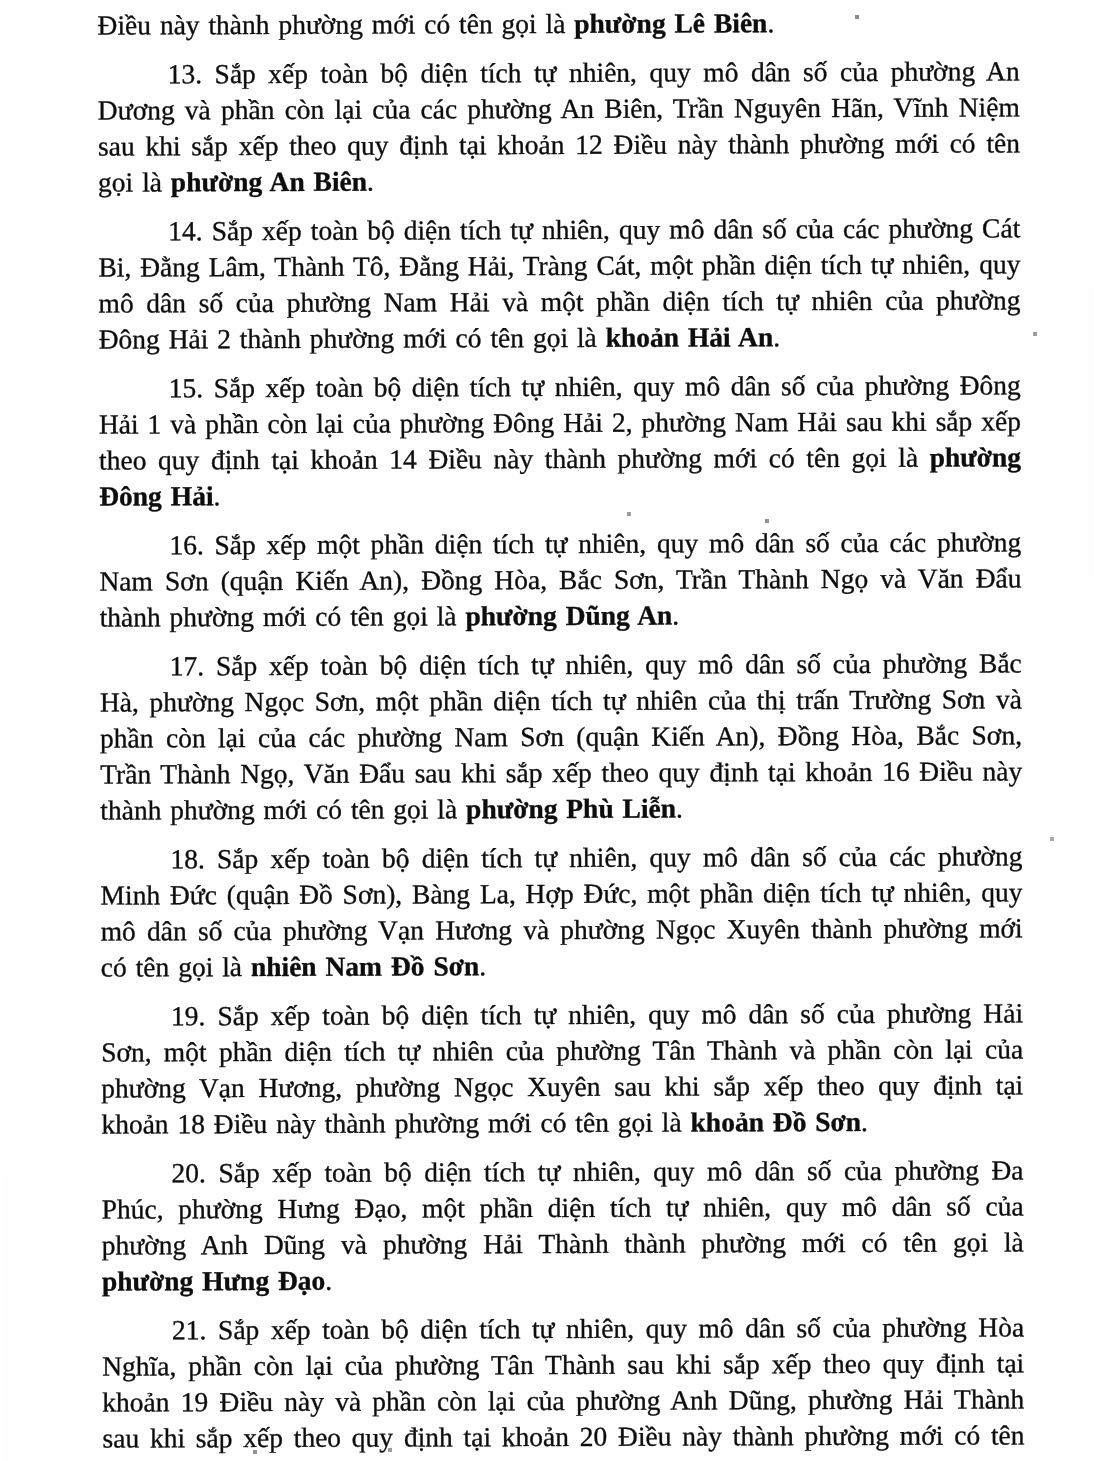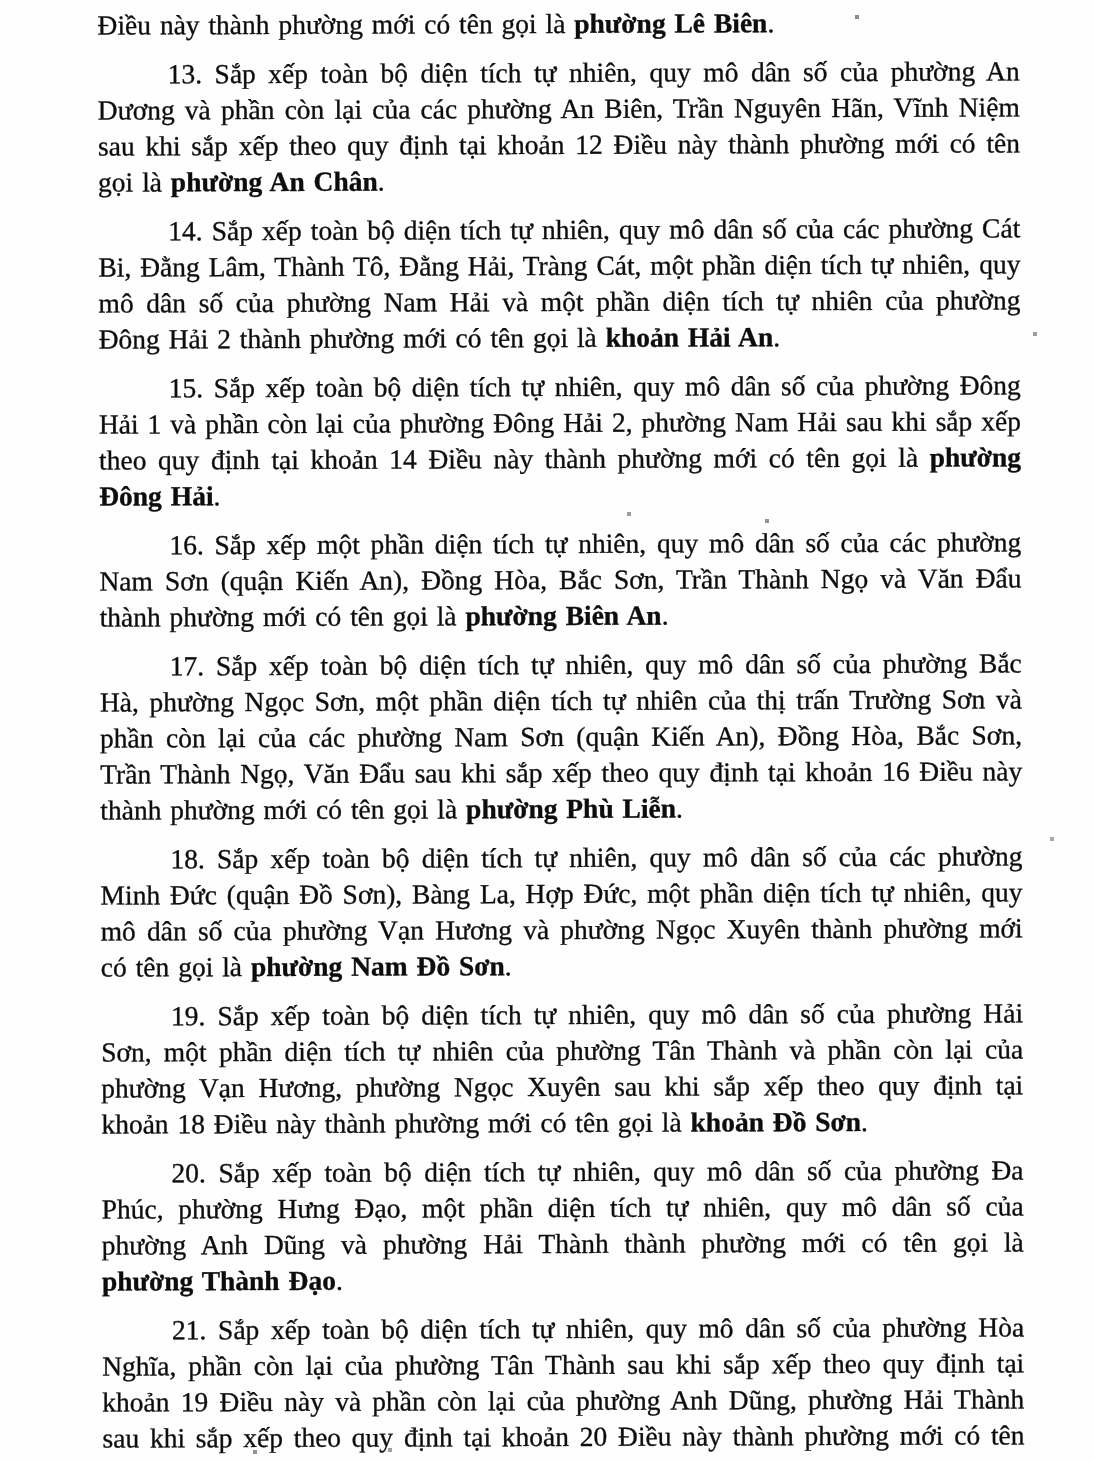--- a/index.html
+++ b/index.html
@@ -57,24 +57,24 @@
       254px 1451px 0 1px rgba(40,40,40,.5),
       389px 1449px 0 1px rgba(40,40,40,.45);
   }
 </style>
 </head>
 <body>
 
 <main class="page">
   <div>
       <p class="no-indent"><span>Điều này thành phường mới có tên gọi là </span><span class="bold">phường Lê Biên</span><span>.</span></p>
-      <p><span>13. Sắp xếp toàn bộ diện tích tự nhiên, quy mô dân số của phường An Dương và phần còn lại của các phường An Biên, Trần Nguyên Hãn, Vĩnh Niệm sau khi sắp xếp theo quy định tại khoản 12 Điều này thành phường mới có tên gọi là </span><span class="bold">phường An Chân</span><span>.</span></p>
+      <p><span>13. Sắp xếp toàn bộ diện tích tự nhiên, quy mô dân số của phường An Dương và phần còn lại của các phường An Biên, Trần Nguyên Hãn, Vĩnh Niệm sau khi sắp xếp theo quy định tại khoản 12 Điều này thành phường mới có tên gọi là </span><span class="bold">phường An Biên</span><span>.</span></p>
       <p><span>14. Sắp xếp toàn bộ diện tích tự nhiên, quy mô dân số của các phường Cát Bi, Đằng Lâm, Thành Tô, Đằng Hải, Tràng Cát, một phần diện tích tự nhiên, quy mô dân số của phường Nam Hải và một phần diện tích tự nhiên của phường Đông Hải 2 thành phường mới có tên gọi là </span><span class="bold">khoản Hải An</span><span>.</span></p>
       <p><span>15. Sắp xếp toàn bộ diện tích tự nhiên, quy mô dân số của phường Đông Hải 1 và phần còn lại của phường Đông Hải 2, phường Nam Hải sau khi sắp xếp theo quy định tại khoản 14 Điều này thành phường mới có tên gọi là </span><span class="bold">phường Đông Hải</span><span>.</span></p>
-      <p><span>16. Sắp xếp một phần diện tích tự nhiên, quy mô dân số của các phường Nam Sơn (quận Kiến An), Đồng Hòa, Bắc Sơn, Trần Thành Ngọ và Văn Đẩu thành phường mới có tên gọi là </span><span class="bold">phường Biên An</span><span>.</span></p>
+      <p><span>16. Sắp xếp một phần diện tích tự nhiên, quy mô dân số của các phường Nam Sơn (quận Kiến An), Đồng Hòa, Bắc Sơn, Trần Thành Ngọ và Văn Đẩu thành phường mới có tên gọi là </span><span class="bold">phường Dũng An</span><span>.</span></p>
       <p><span>17. Sắp xếp toàn bộ diện tích tự nhiên, quy mô dân số của phường Bắc Hà, phường Ngọc Sơn, một phần diện tích tự nhiên của thị trấn Trường Sơn và phần còn lại của các phường Nam Sơn (quận Kiến An), Đồng Hòa, Bắc Sơn, Trần Thành Ngọ, Văn Đẩu sau khi sắp xếp theo quy định tại khoản 16 Điều này thành phường mới có tên gọi là </span><span class="bold">phường Phù Liễn</span><span>.</span></p>
-      <p><span>18. Sắp xếp toàn bộ diện tích tự nhiên, quy mô dân số của các phường Minh Đức (quận Đồ Sơn), Bàng La, Hợp Đức, một phần diện tích tự nhiên, quy mô dân số của phường Vạn Hương và phường Ngọc Xuyên thành phường mới có tên gọi là </span><span class="bold">phường Nam Đồ Sơn</span><span>.</span></p>
+      <p><span>18. Sắp xếp toàn bộ diện tích tự nhiên, quy mô dân số của các phường Minh Đức (quận Đồ Sơn), Bàng La, Hợp Đức, một phần diện tích tự nhiên, quy mô dân số của phường Vạn Hương và phường Ngọc Xuyên thành phường mới có tên gọi là </span><span class="bold">nhiên Nam Đồ Sơn</span><span>.</span></p>
       <p><span>19. Sắp xếp toàn bộ diện tích tự nhiên, quy mô dân số của phường Hải Sơn, một phần diện tích tự nhiên của phường Tân Thành và phần còn lại của phường Vạn Hương, phường Ngọc Xuyên sau khi sắp xếp theo quy định tại khoản 18 Điều này thành phường mới có tên gọi là </span><span class="bold">khoản Đồ Sơn</span><span>.</span></p>
-      <p><span>20. Sắp xếp toàn bộ diện tích tự nhiên, quy mô dân số của phường Đa Phúc, phường Hưng Đạo, một phần diện tích tự nhiên, quy mô dân số của phường Anh Dũng và phường Hải Thành thành phường mới có tên gọi là </span><span class="bold">phường Thành Đạo</span><span>.</span></p>
+      <p><span>20. Sắp xếp toàn bộ diện tích tự nhiên, quy mô dân số của phường Đa Phúc, phường Hưng Đạo, một phần diện tích tự nhiên, quy mô dân số của phường Anh Dũng và phường Hải Thành thành phường mới có tên gọi là </span><span class="bold">phường Hưng Đạo</span><span>.</span></p>
       <p><span>21. Sắp xếp toàn bộ diện tích tự nhiên, quy mô dân số của phường Hòa Nghĩa, phần còn lại của phường Tân Thành sau khi sắp xếp theo quy định tại khoản 19 Điều này và phần còn lại của phường Anh Dũng, phường Hải Thành sau khi sắp xếp theo quy định tại khoản 20 Điều này thành phường mới có tên gọi là </span><span class="bold">phường Dương Kinh</span><span>.</span></p>
     </div>
 </main>
 <div class="specks"></div>
 
 </body></html>

